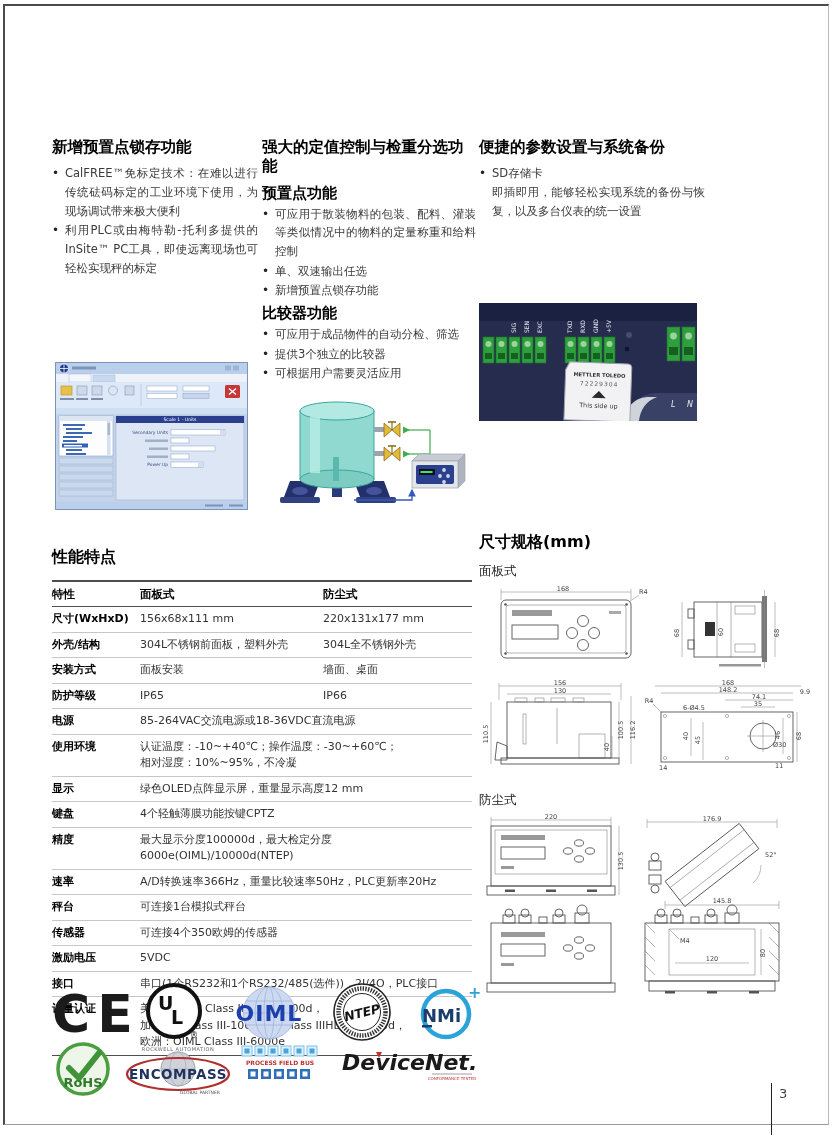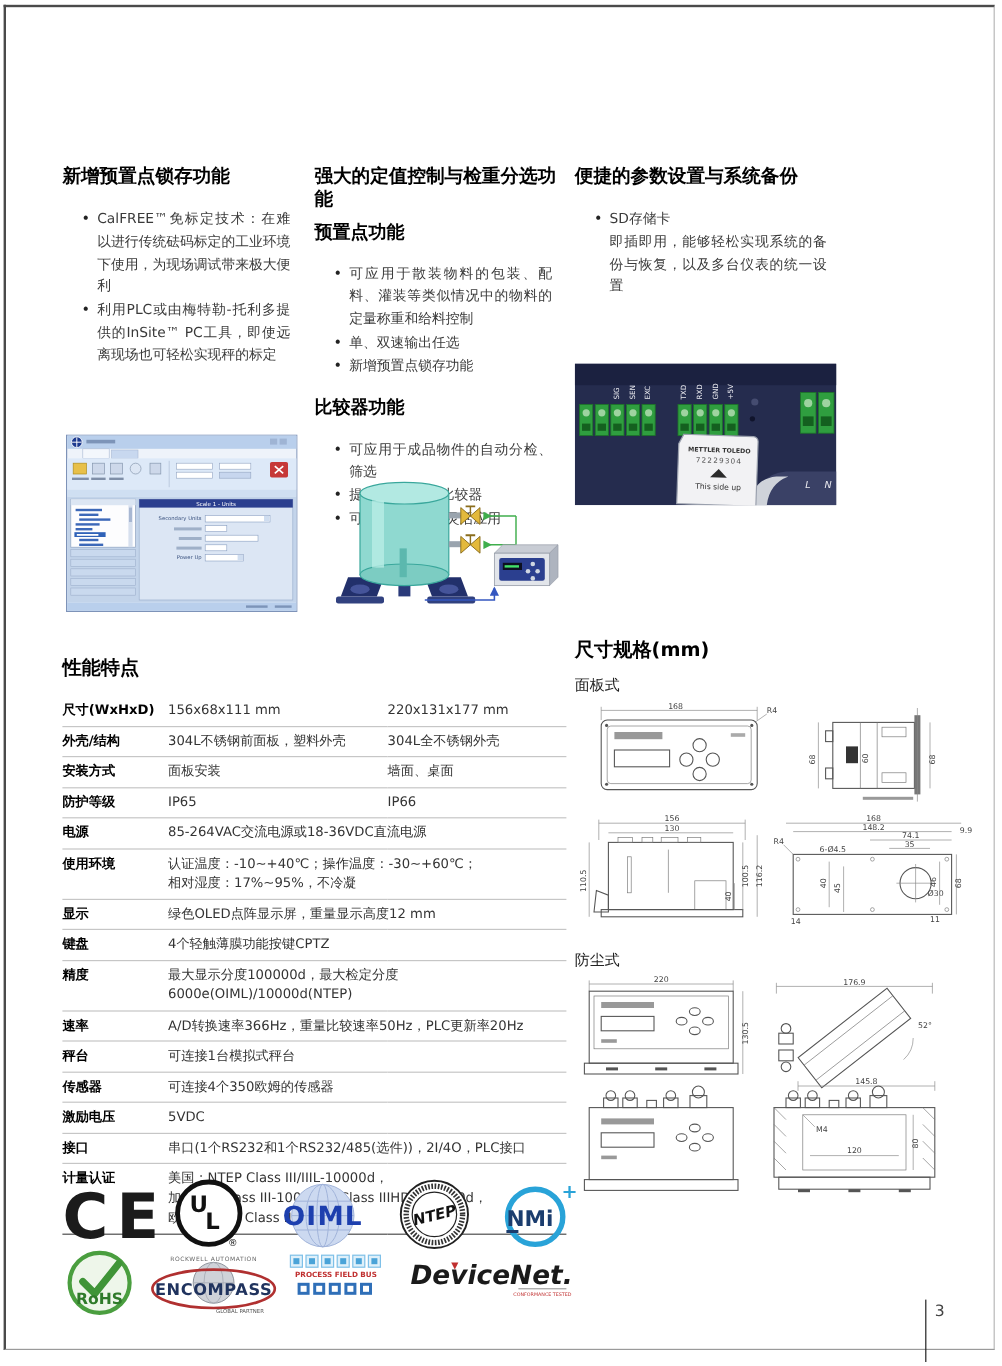--- a/index.html
+++ b/index.html
@@ -4,21 +4,21 @@
 <style>
   html,body{margin:0;padding:0;}
   body{width:835px;height:1138px;position:relative;background:#fff;
        font-family:"DejaVu Sans","Liberation Sans",sans-serif;color:#333;overflow:hidden;}
   .frame{position:absolute;left:3px;top:4px;width:823px;height:1118px;
          border-top:2px solid #4a4a4a;border-left:2px solid #4a4a4a;
          border-right:1px solid #b8b8b8;border-bottom:1px solid #9a9a9a;background:#fff;}
   .abs{position:absolute;}
   .col-title{font-size:15.5px;font-weight:bold;color:#000;line-height:1.25;margin:0 0 7px 0;}
   .sub-title{font-size:15px;font-weight:bold;color:#000;margin:4px 0 2px 0;}
-  ul.bullets{margin:16px;padding:0;list-style:none;}
+  ul.bullets{margin:0;padding:0;list-style:none;}
   ul.bullets li{position:relative;padding-left:13px;font-size:11.5px;line-height:1.62;
                 color:#3a3a3a;text-align:justify;margin-bottom:1px;}
   ul.bullets li::before{content:"•";position:absolute;left:0;top:0;color:#222;font-size:12px;}
   .item-text{display:block;}
   .sec-title{font-size:16px;font-weight:bold;color:#000;margin:0;}
   .sub-label{font-size:12.5px;color:#222;}
   table.spec{width:420px;border-collapse:collapse;font-size:11px;color:#333;table-layout:fixed;}
   table.spec th{text-align:left;font-weight:bold;color:#000;font-size:11.5px;
                 padding:5px 2px 4px 0;border-top:2px solid #4e4e4e;border-bottom:1.5px solid #4e4e4e;}
   table.spec td{padding:4px 2px 4px 0;border-bottom:1px solid #c6c6c6;vertical-align:top;line-height:1.5;}
@@ -264,20 +264,25 @@
 
 <div class="abs" style="left:52px;top:547px;width:420px;">
   <h2 class="sec-title" style="margin-bottom:12px;">性能特点</h2>
   <table class="spec">
     <colgroup>
         <col class="c-lbl">
         <col class="c-a">
         <col class="c-b">
       </colgroup>
     <tbody>
+        <tr>
+      <th>特性</th>
+      <th>面板式</th>
+      <th>防尘式</th>
+    </tr>
     <tr>
       <td class="lbl">尺寸(WxHxD)</td>
       <td>156x68x111 mm</td>
       <td>220x131x177 mm</td>
     </tr>
     <tr>
       <td class="lbl">外壳/结构</td>
       <td>304L不锈钢前面板，塑料外壳</td>
       <td>304L全不锈钢外壳</td>
     </tr>
@@ -292,21 +297,21 @@
       <td>IP66</td>
     </tr>
     <tr>
       <td class="lbl">电源</td>
       <td colspan="2">85-264VAC交流电源或18-36VDC直流电源</td>
     </tr>
     <tr>
       <td class="lbl">使用环境</td>
       <td colspan="2">
         <div>认证温度：-10~+40℃；操作温度：-30~+60℃；</div>
-        <div>相对湿度：17%~95%，不冷凝</div>
+        <div>相对湿度：10%~95%，不冷凝</div>
       </td>
     </tr>
     <tr>
       <td class="lbl">显示</td>
       <td colspan="2">绿色OLED点阵显示屏，重量显示高度12 mm</td>
     </tr>
     <tr>
       <td class="lbl">键盘</td>
       <td colspan="2">4个轻触薄膜功能按键CPTZ</td>
     </tr>

